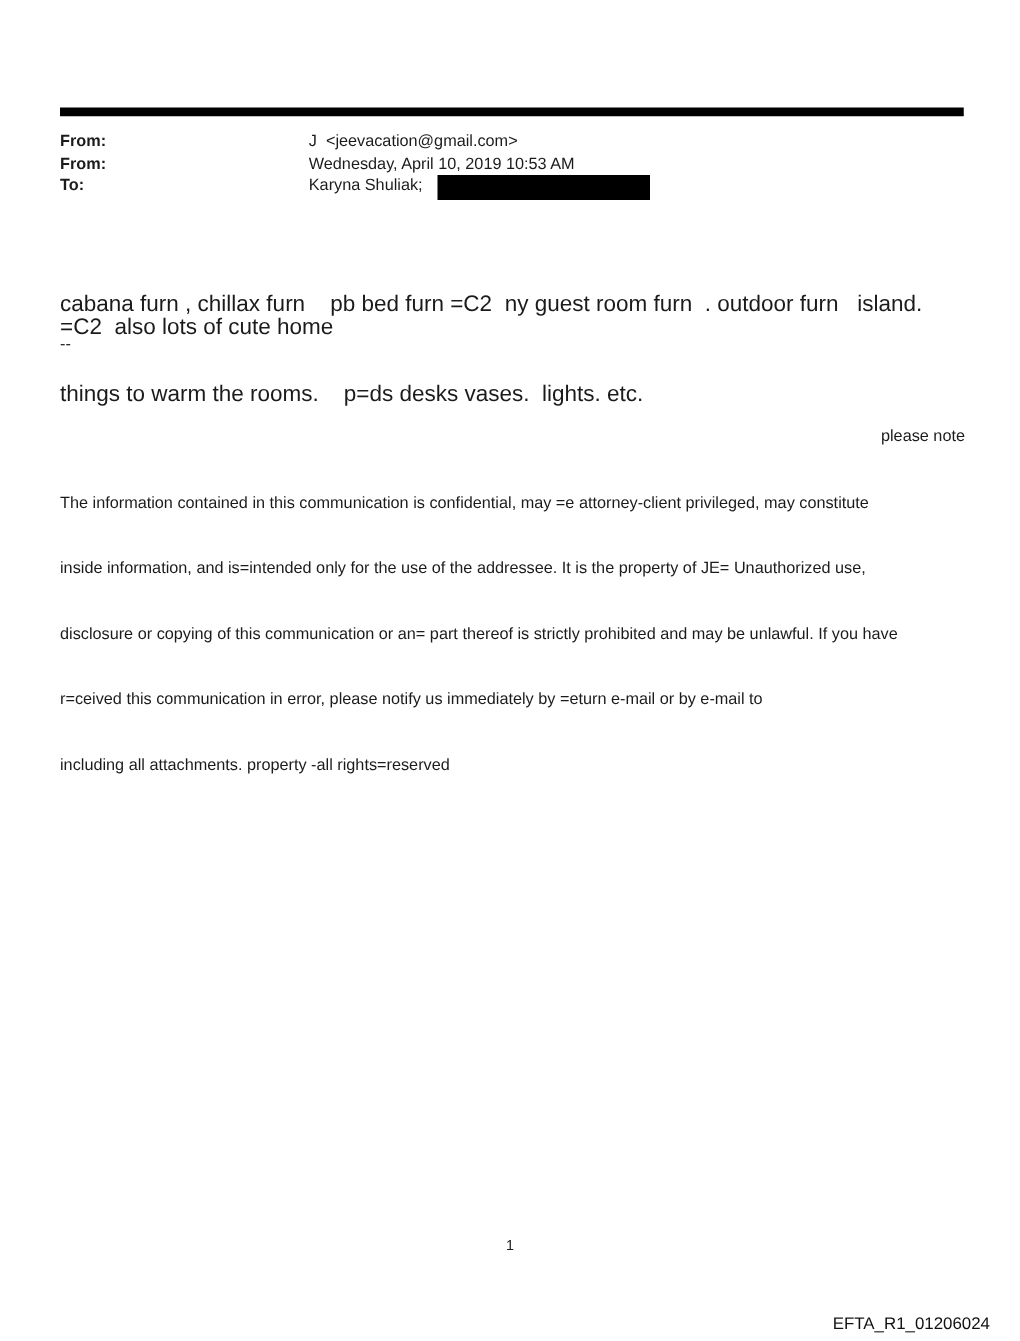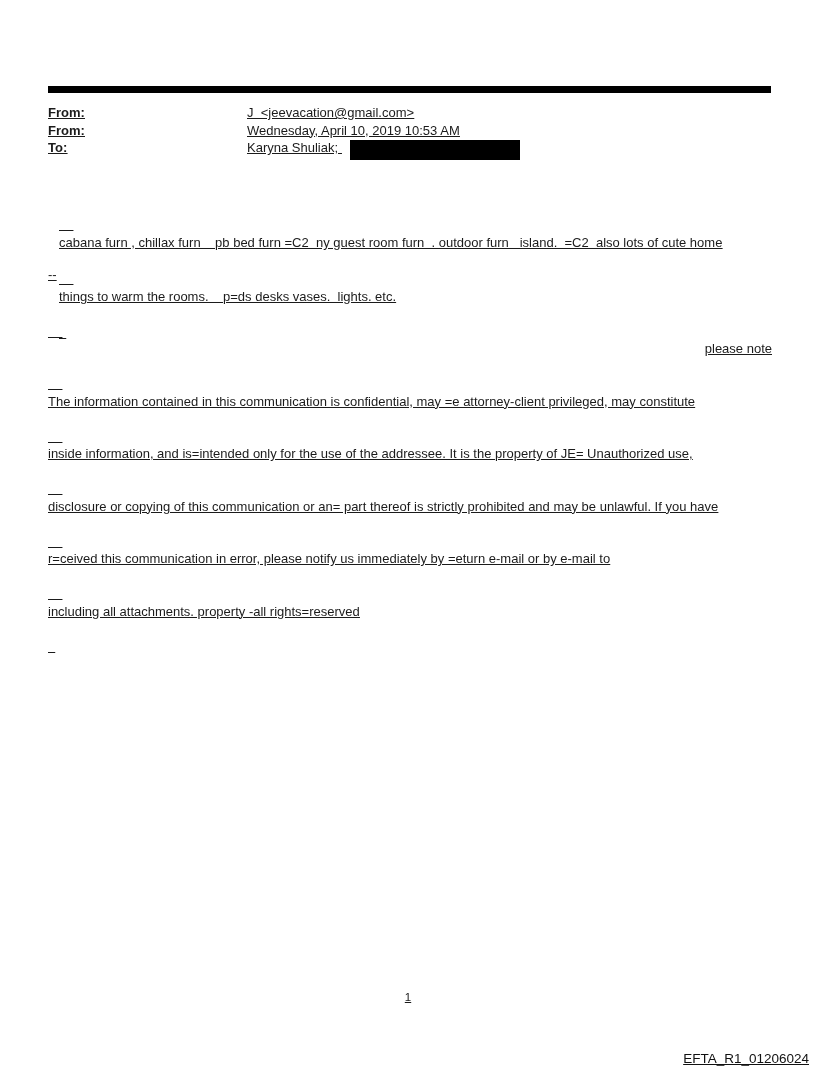--- a/index.html
+++ b/index.html
@@ -1,15 +1,15 @@
 <!DOCTYPE html>
 <html><head>
 <meta charset="utf-8">
 <style>
-  * { margin: 0; padding: 0; box-sizing: border-box; text-decoration: underline; }
+  * { margin: 0; padding: 0; box-sizing: border-box; }
   html, body { background: #e8e8e8; }
   .page {
     position: relative;
     width: 816px;
     height: 1073px;
     margin: 0 auto;
     background: #ffffff;
     font-family: "Liberation Sans", sans-serif;
     color: #1b1b1b;
     overflow: hidden;
@@ -39,24 +39,23 @@
     top: 36px;
     width: 170px;
     height: 20px;
     background: #000000;
   }
   .body-block {
     position: absolute;
     left: 48px;
     top: 198px;
     width: 724px;
-    font-size: 13px;
+    font-size: 18px;
     line-height: 18px;
     white-space: pre-wrap;
-    margin-left: 11px;
   }
   .sig-separator {
     position: absolute;
     left: 48px;
     top: 266px;
     font-size: 13px;
     line-height: 17.5px;
   }
   .disclaimer-block {
     position: absolute;
@@ -71,21 +70,21 @@
   .page-number {
     position: absolute;
     left: 0;
     top: 991px;
     width: 100%;
     text-align: center;
     font-size: 11.5px;
   }
   .bates-number {
     position: absolute;
-    right: 7px;
+    right: 24px;
     top: 1051px;
     font-size: 13.5px;
     color: #111111;
   }
 </style>
 </head>
 <body>
 
 <div class="page">
 

